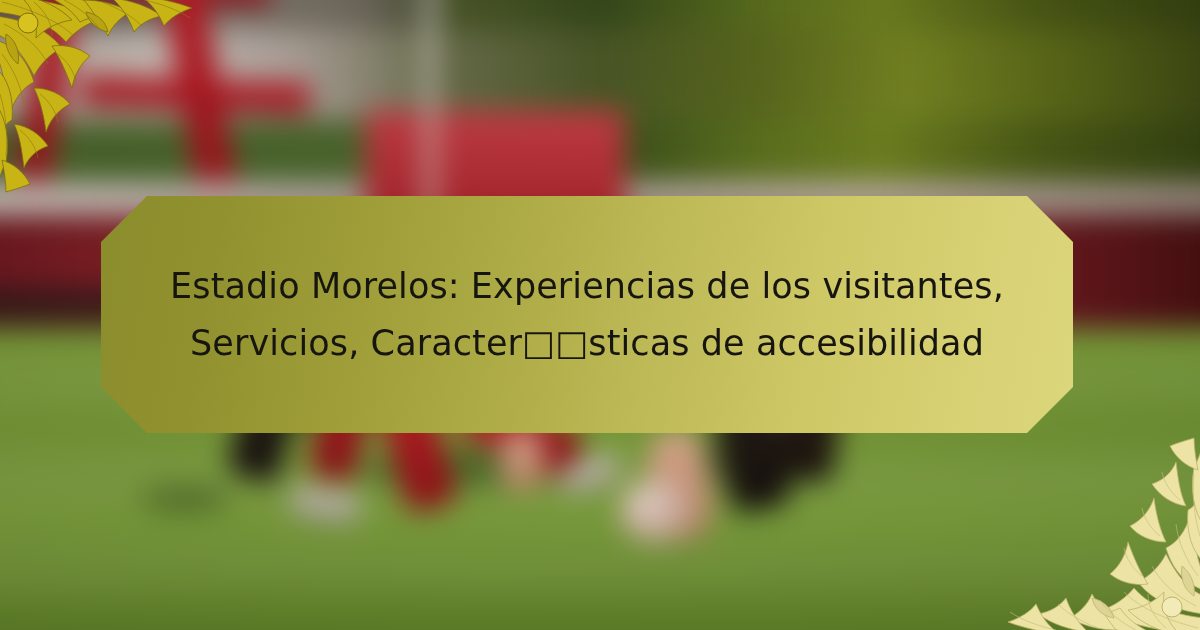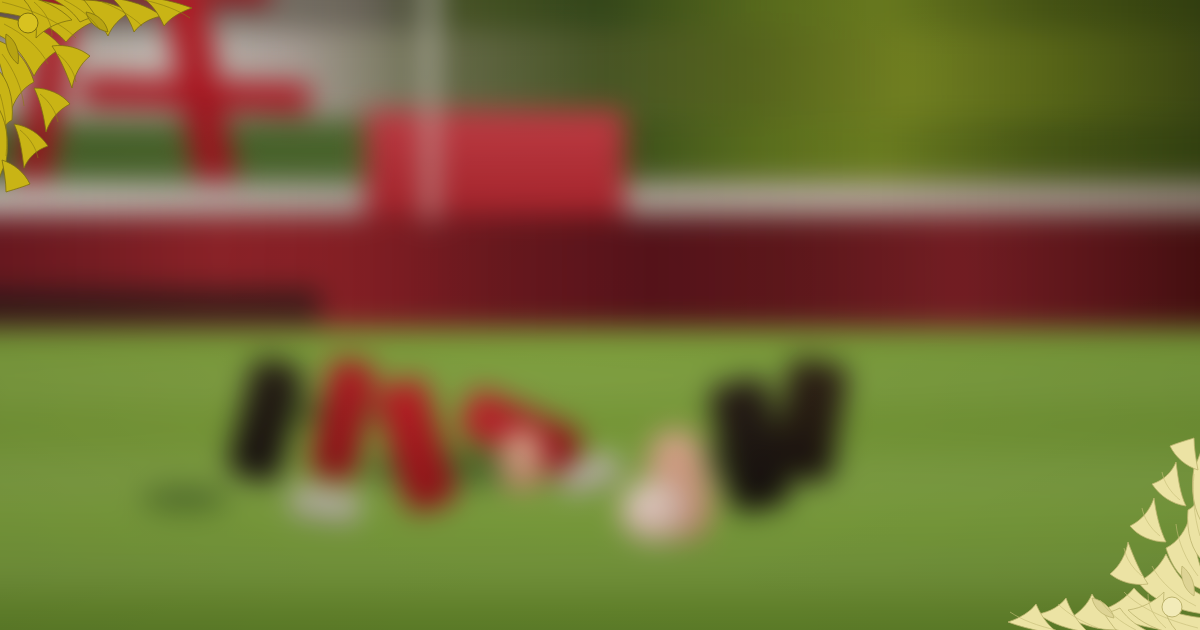--- a/index.html
+++ b/index.html
@@ -336,14 +336,18 @@
       <path d="M40 8 C52 18 58 30 58 42"></path>
       <path d="M70 6 C86 14 98 24 106 36"></path>
       <path d="M108 8 C124 14 138 22 148 32"></path>
       <path d="M150 6 C168 10 184 16 196 24"></path>
       <path d="M64 60 C74 68 80 78 82 88"></path>
       <path d="M46 100 C56 108 62 118 64 128"></path>
       <path d="M26 136 C36 144 42 154 44 164"></path>
     </g>
   </svg>
 
+  <div class="banner">
+    <h1 class="banner-title">Estadio Morelos: Experiencias de los visitantes,
+Servicios, Caracter□□sticas de accesibilidad</h1>
+  </div>
 
 </div>
 
 </body></html>

